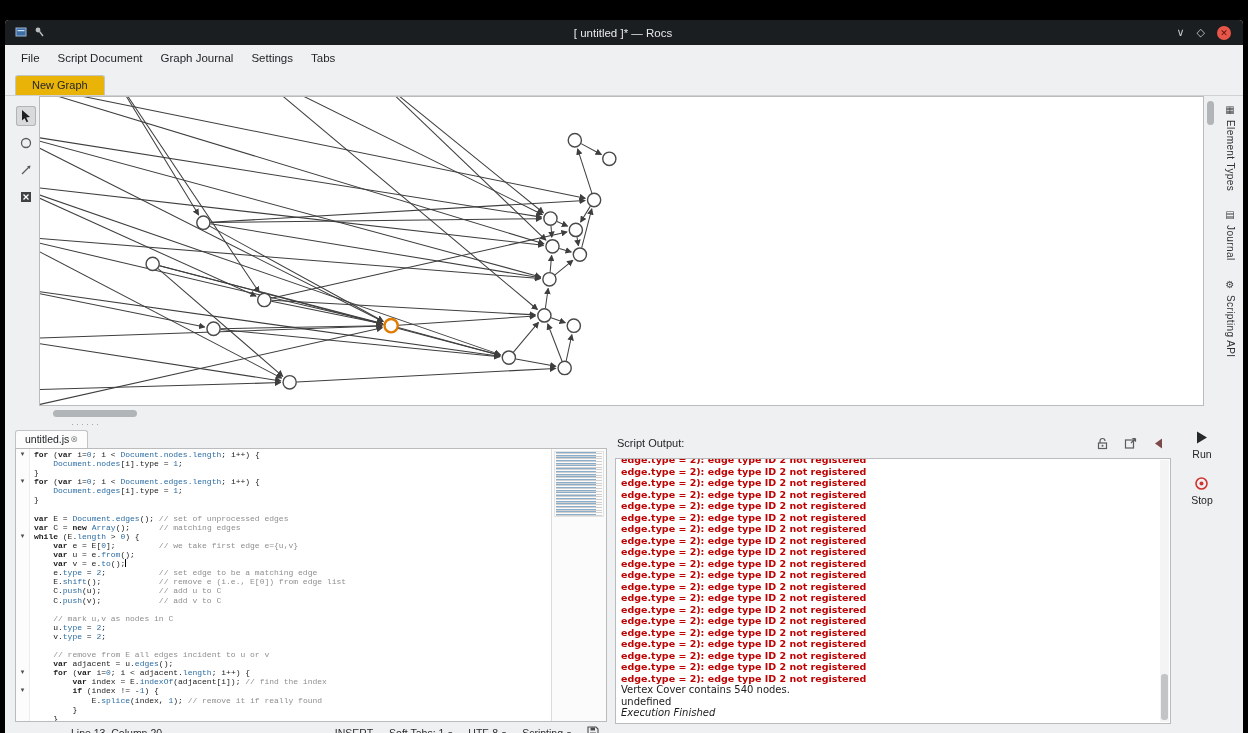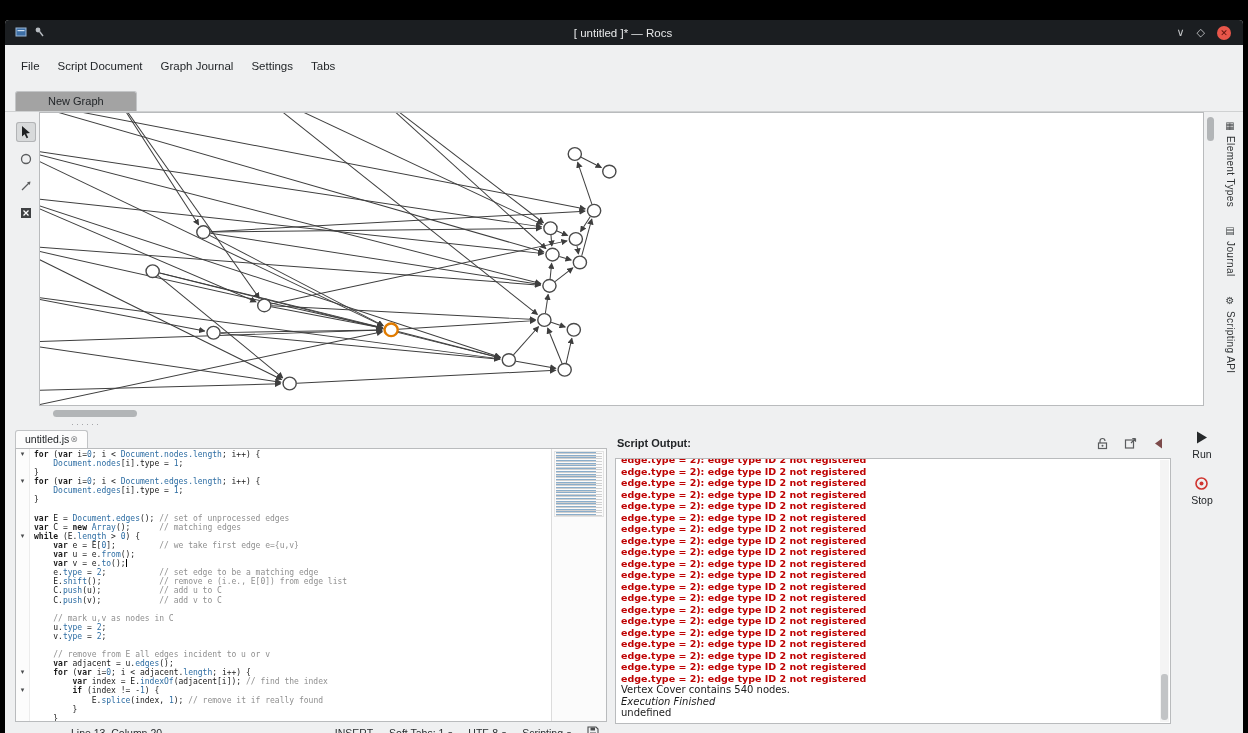--- a/index.html
+++ b/index.html
@@ -8,26 +8,26 @@
 
   
   .titlebar{height:25px;background:#1b1e21;display:flex;align-items:center;flex:none;}
   .tb-left{display:flex;gap:6px;align-items:center;padding-left:10px;width:130px;}
   .tb-title{flex:1;text-align:center;color:#e6e7e8;font-size:11.5px;}
   .tb-controls{width:130px;display:flex;justify-content:flex-end;gap:12px;padding-right:12px;align-items:center;color:#c4c6c8;font-size:11px;}
   .close-btn{width:14px;height:14px;border-radius:50%;background:#e8564a;color:#5c120c;font-size:9px;line-height:14px;text-align:center;font-weight:bold;}
   .tb-ctrl{cursor:default;}
 
   
-  .menubar{height:26px;display:flex;align-items:center;padding:8px 8px;gap:2px;flex:none;}
+  .menubar{height:26px;display:flex;align-items:center;padding:0 8px;gap:2px;flex:none;}
   .menu-item{padding:3px 8px;font-size:11.5px;color:#232629;border-radius:3px;}
 
   
   .gtabbar{height:24px;display:flex;align-items:flex-end;padding-left:10px;flex:none;border-bottom:1px solid #cfd1d2;}
-  .gtab{padding:3px 32px 4px;background:#a3a3a3;border:1px solid #c3c5c7;border-bottom:none;border-radius:3px 3px 0 0;font-size:11px;color:#232629;}
+  .gtab{padding:3px 16px 4px;background:#eab308;border:1px solid #c3c5c7;border-bottom:none;border-radius:3px 3px 0 0;font-size:11px;color:#232629;}
 
   
   .main{flex:1;display:flex;min-height:0;padding-left:8px;}
   .toolstrip{width:26px;padding-top:10px;display:flex;flex-direction:column;gap:7px;align-items:center;flex:none;}
   .tool{width:20px;height:20px;display:flex;align-items:center;justify-content:center;border-radius:3px;}
   .tool.sel{background:#d8dadb;box-shadow:inset 0 0 0 1px #b2b4b6;}
   .center{flex:1;display:flex;flex-direction:column;min-width:0;}
   .canvas{flex:1;background:#fff;border:1px solid #b9bbbd;position:relative;overflow:hidden;}
   .canvas svg{display:block;width:100%;height:100%;}
   .hscroll{height:14px;display:flex;align-items:center;flex:none;}
@@ -47,41 +47,41 @@
   
   .bottom{height:316px;display:flex;padding:0 10px;flex:none;}
   .edpanel{width:592px;display:flex;flex-direction:column;flex:none;min-width:0;}
   .edtabbar{height:20px;display:flex;align-items:flex-end;flex:none;}
   .edtab{display:flex;align-items:center;gap:1px;padding:2px 9px 3px;background:#fcfcfc;border:1px solid #c1c3c5;border-bottom:none;border-radius:3px 3px 0 0;font-size:10.5px;color:#232629;}
   .edtab .close{color:#8a8c8e;font-size:9px;line-height:9px;}
   .edbody{flex:1;display:flex;background:#fff;border:1px solid #b9bbbd;position:relative;min-height:0;overflow:hidden;}
   .foldcol{width:13px;background:#fcfcfc;border-right:1px solid #ececec;flex:none;}
   .fl{height:9.1px;font-size:7px;color:#4a4c4e;text-align:center;line-height:9.1px;}
   .code{flex:1;padding-left:4px;padding-top:1px;font-family:"DejaVu Sans Mono",monospace;font-size:8px;line-height:9.1px;white-space:pre;color:#1b1b1b;overflow:hidden;}
-  .ln{height:9.1px;}
+  .ln{height:9.1px;font-family:Liberation Mono, monospace;}
   .tk{font-weight:bold;color:#1b1b1b;}
   .tb{color:#2d6da3;}
   .tn{color:#2d6da3;}
   .tc{color:#8f8f8f;}
   .caret{display:inline-block;width:1px;height:8px;background:#000;vertical-align:-1px;}
   .mmwrap{position:absolute;top:0;right:0;bottom:0;width:54px;border-left:1px solid #dcdcdc;background:#fbfbfb;}
   .mm{height:64px;margin:2px;background-image:
       repeating-linear-gradient(180deg, rgba(45,109,163,.55) 0px, rgba(45,109,163,.55) 1px, transparent 1px, transparent 2.7px),
       repeating-linear-gradient(180deg, rgba(80,80,80,.25) 0px, rgba(80,80,80,.25) 1px, transparent 1px, transparent 2.7px);
       background-size:40px 100%,46px 100%;background-repeat:no-repeat;background-position:1px 0,1px 1px;border:1px solid #e3e3e3;}
   .edstatus{height:22px;display:flex;align-items:center;font-size:10.5px;color:#2b2e30;padding:0 8px;flex:none;}
   .edstatus .pos{flex:1;padding-left:48px;}
   .edstatus .grp{display:flex;align-items:center;gap:16px;}
   .dd{display:flex;align-items:center;gap:4px;}
   .dd .car{font-size:8px;color:#5a5c5e;}
 
   
   .oppanel{flex:1;display:flex;min-width:0;}
   .opmain{flex:1;display:flex;flex-direction:column;min-width:0;}
-  .opheader{height:26px;display:flex;align-items:center;font-size:11px;color:#232629;padding:2px 4px 2px 2px;flex:none;gap:10px;font-weight:bold;}
+  .opheader{height:26px;display:flex;align-items:center;font-size:11px;color:#232629;padding:2px 4px 2px 2px;flex:none;gap:10px;}
   .opheader .sp{flex:1;}
   .hicon{display:flex;align-items:center;justify-content:center;width:18px;height:18px;}
   .opbox{flex:1;background:#fff;border:1px solid #b9bbbd;margin-bottom:20px;padding:1px 5px;overflow:hidden;position:relative;}
   .oline{color:#bf0303;font-weight:bold;font-size:9.5px;line-height:11.5px;white-space:nowrap;font-family:"DejaVu Sans","Liberation Sans",sans-serif;}
   .oline.cut{margin-top:-6px;}
   .rline{font-size:10px;line-height:11.5px;color:#1b1b1b;font-family:"DejaVu Sans","Liberation Sans",sans-serif;}
   .rline.it{font-style:italic;}
   .opscroll{position:absolute;right:1px;top:1px;bottom:1px;width:9px;background:#f4f4f4;}
   .opscroll .handle{position:absolute;bottom:2px;left:1px;width:7px;height:46px;background:#c2c4c6;border-radius:3px;}
   .opactions{width:62px;display:flex;flex-direction:column;align-items:center;gap:16px;padding-top:2px;flex:none;}
@@ -377,22 +377,22 @@
             <div class="oline">edge.type = 2): edge type ID 2 not registered</div>
             <div class="oline">edge.type = 2): edge type ID 2 not registered</div>
             <div class="oline">edge.type = 2): edge type ID 2 not registered</div>
             <div class="oline">edge.type = 2): edge type ID 2 not registered</div>
             <div class="oline">edge.type = 2): edge type ID 2 not registered</div>
             <div class="oline">edge.type = 2): edge type ID 2 not registered</div>
             <div class="oline">edge.type = 2): edge type ID 2 not registered</div>
             <div class="oline">edge.type = 2): edge type ID 2 not registered</div>
             <div class="oline">edge.type = 2): edge type ID 2 not registered</div>
             <div class="rline">Vertex Cover contains 540 nodes.</div>
+            <div class="rline">undefined</div>
             <div class="rline it">Execution Finished</div>
-            <div class="rline">undefined</div>
             <div class="opscroll">
               <div class="handle"></div>
             </div>
           </div>
       </div>
       <div class="opactions">
         <div class="action">
           <svg width="15" height="15" viewBox="0 0 15 15">
               <path d="M3,1.5 L13,7.5 L3,13.5 Z" fill="#26292b"></path>
             </svg>

